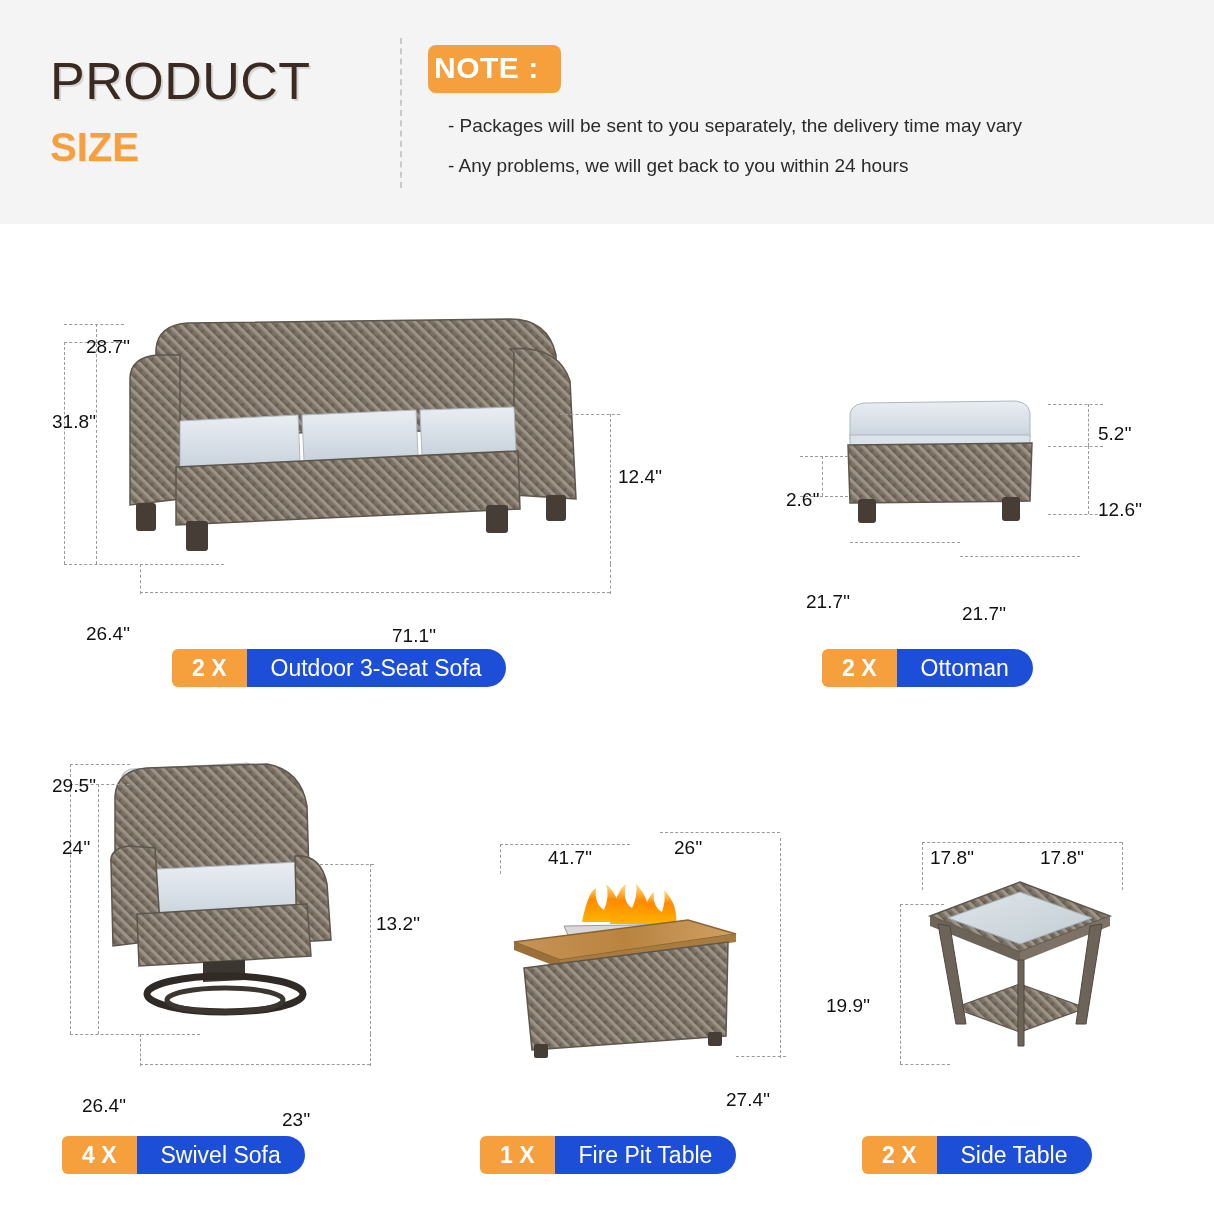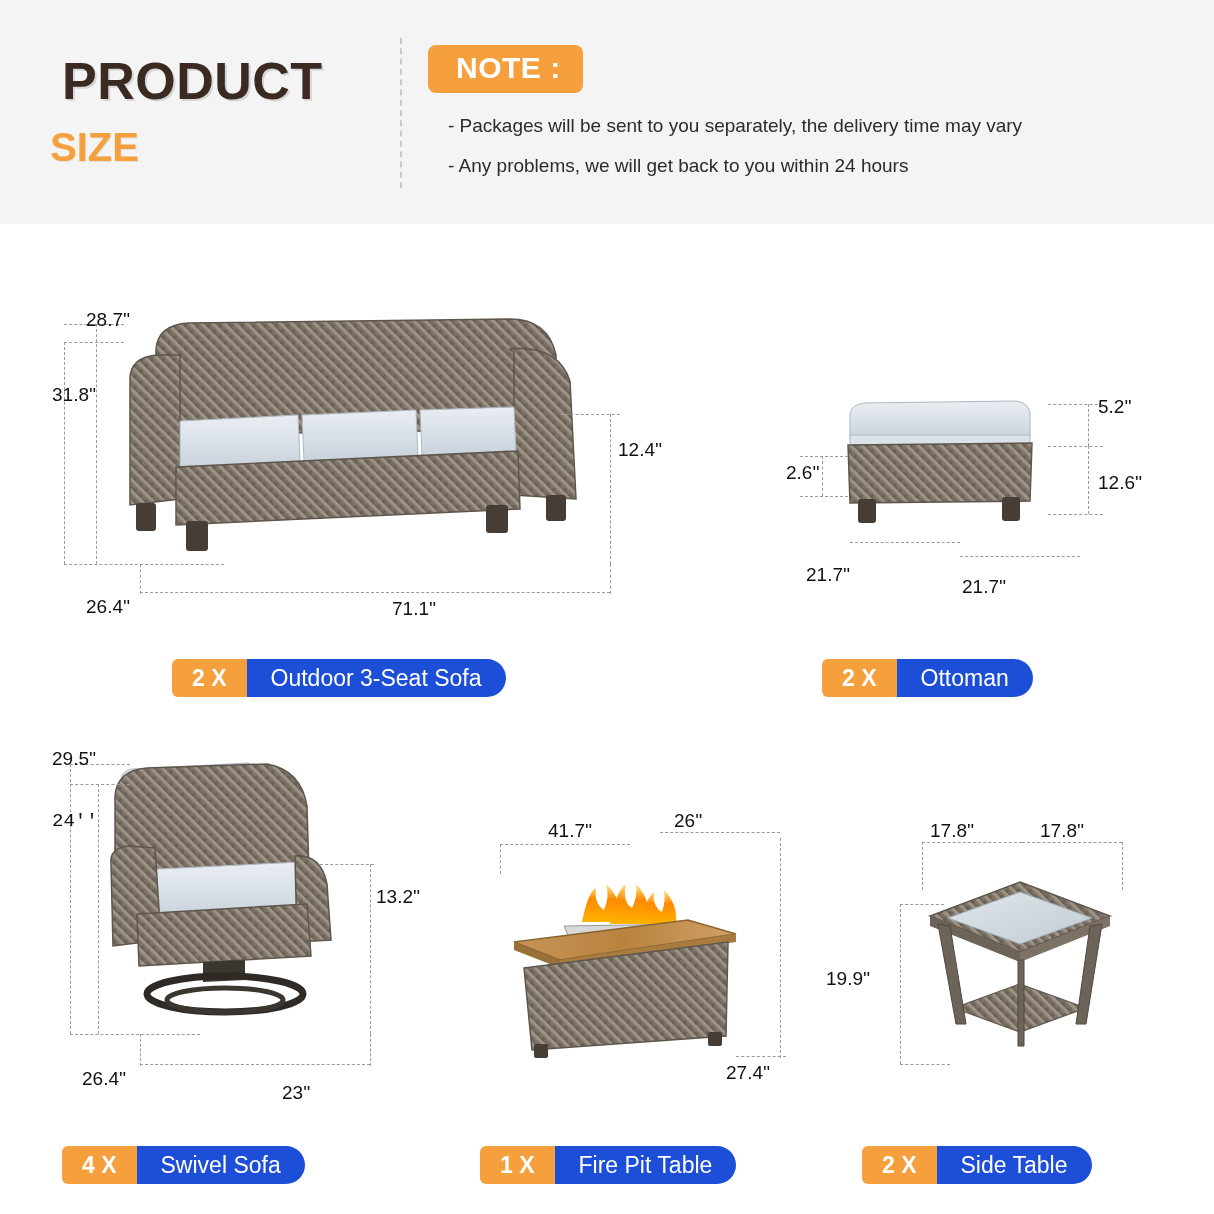--- a/index.html
+++ b/index.html
@@ -14,55 +14,54 @@
   
   .header{
     position:absolute;left:0;top:0;width:1214px;height:224px;
     background:#f4f4f4;
     box-sizing:border-box;
   }
   .header-left{
     position:absolute;left:50px;top:55px;width:330px;
   }
   .product-word{
-    font-size:52px;font-weight:bold;letter-spacing:0.5px;
+    font-size:52px;font-weight:normal;letter-spacing:0.5px;
     color:#3b2a22;line-height:1.0;
     text-shadow:2px 2px 0 rgba(0,0,0,0.12);
-    margin-left:12px;
   }
   .size-word{
     font-size:40px;font-weight:bold;color:#f5a03c;margin-top:20px;line-height:1;
     text-shadow:1px 1px 0 rgba(0,0,0,0.08);
   }
   .divider-v{
     position:absolute;left:400px;top:38px;width:2px;height:150px;
     border-left:2px dashed #c9c9c9;
   }
   .note-badge{
     position:absolute;left:428px;top:45px;
     background:#f5a03c;color:#fff;
     font-size:30px;font-weight:bold;
-    padding:6px 22px 8px 28px;
+    padding:6px 22px 8px 6px;
     border-radius:8px 8px 8px 8px;
     letter-spacing:0.5px;
   }
   .note-line{
     position:absolute;left:448px;font-size:19px;color:#2b2b2b;
   }
   .note-line.l1{top:115px;}
   .note-line.l2{top:155px;}
 
   
   .body-area{position:absolute;left:0;top:224px;width:1214px;height:990px;background:#fff;}
 
   .dim{
-    position:absolute;font-size:19px;color:#111;white-space:nowrap;
+    position:absolute;font-size:19px;color:#111;white-space:nowrap;margin-top:27px;
   }
   .lbl{
-    position:absolute;display:flex;align-items:flex-end;height:48px;
+    position:absolute;display:flex;align-items:flex-start;height:48px;
   }
   .lbl .qty{
     background:#f5a03c;color:#fff;font-size:23px;font-weight:bold;
     padding:0 20px;height:38px;display:flex;align-items:center;
     border-radius:6px 0 0 6px;
   }
   .lbl .nm{
     background:#1d4ed8;color:#fff;font-size:23px;
     padding:0 24px;height:38px;display:flex;align-items:center;
     border-radius:0 20px 20px 0;
@@ -220,21 +219,21 @@
     <div class="gl h" style="left:70px;top:540px;width:60px;"></div>
     <div class="gl h" style="left:70px;top:560px;width:60px;"></div>
     <div class="gl h" style="left:70px;top:810px;width:130px;"></div>
     <div class="gl v" style="left:370px;top:640px;height:170px;"></div>
     <div class="gl h" style="left:320px;top:640px;width:54px;"></div>
     <div class="gl h" style="left:140px;top:840px;width:230px;"></div>
     <div class="gl v" style="left:140px;top:810px;height:32px;"></div>
     <div class="gl v" style="left:370px;top:810px;height:32px;"></div>
 
     <div class="dim" style="left:52px;top:524px;text-align:center;">29.5''</div>
-    <div class="dim" style="left:52px;top:586px;font-family:Liberation Mono, monospace;">24''</div>
+    <div class="dim" style="left:62px;top:586px;">24''</div>
     <div class="dim" style="left:376px;top:662px;">13.2''</div>
     <div class="dim" style="left:82px;top:844px;">26.4''</div>
     <div class="dim" style="left:282px;top:858px;">23''</div>
 
     <div class="lbl" style="left:62px;top:912px;">
       <span class="qty">4 X</span>
       <span class="nm">Swivel Sofa</span>
     </div>
   </div>
 

